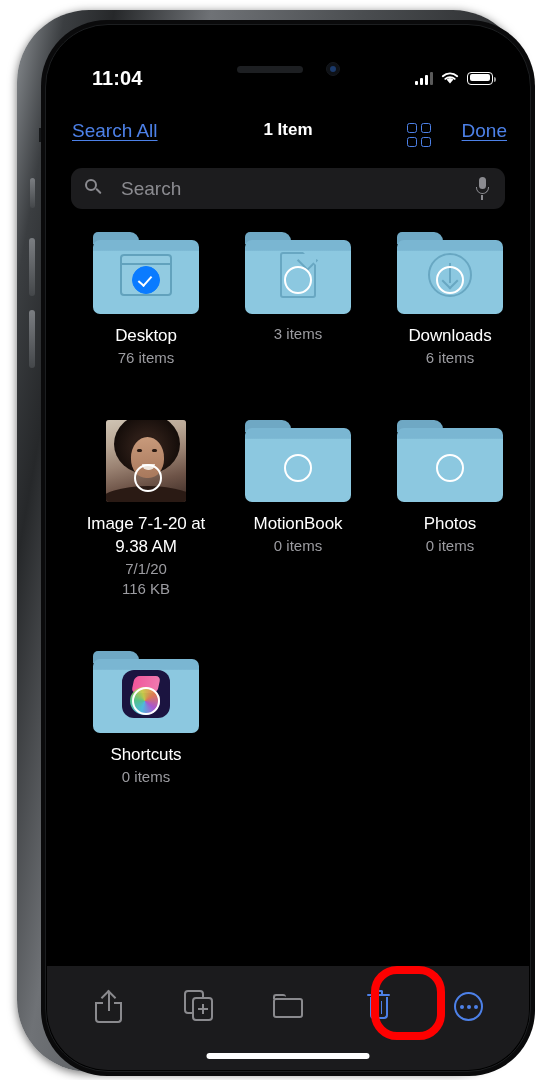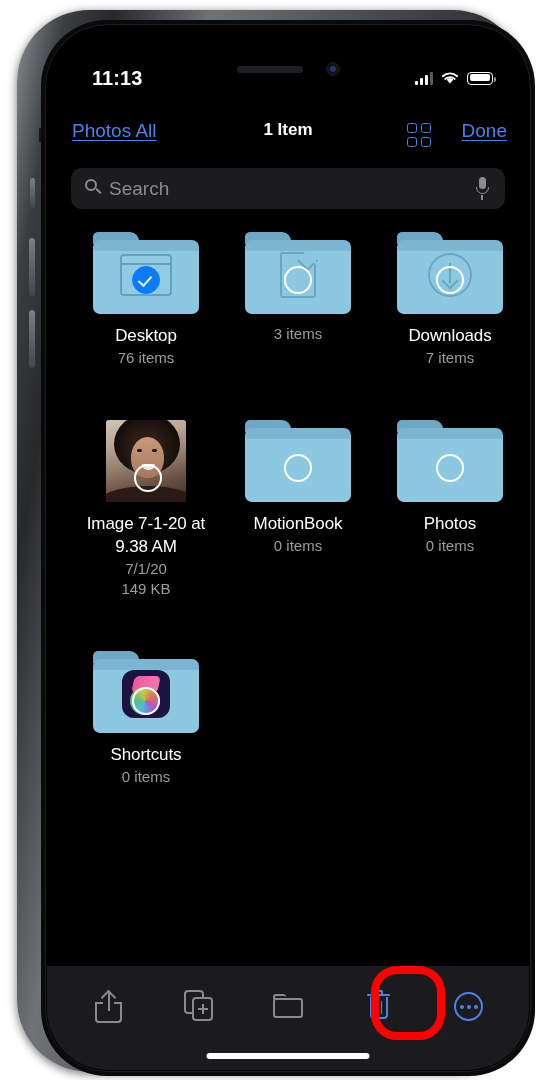--- a/index.html
+++ b/index.html
@@ -243,21 +243,21 @@
   .search-icon b {
     position: absolute;
     left: 10px; top: 11px;
     width: 7px; height: 2px;
     background: #8b8b90;
     transform: rotate(45deg);
     border-radius: 1px;
   }
   .search-placeholder {
     position: absolute;
-    left: 38px; top: 10px;
+    left: 50px; top: 10px;
     color: #8b8b90;
     font-size: 19px;
   }
   .mic-icon {
     position: absolute;
     right: 16px; top: 9px;
     width: 14px; height: 23px;
   }
   .mic-icon i {
     position: absolute;
@@ -634,41 +634,41 @@
 
     <div class="phone-bezel"></div>
     <div class="phone-rim"></div>
 
     <div class="screen">
 
       <div class="island-pill"></div>
       <div class="island-cam"></div>
 
       <div class="statusbar">
-        <div class="status-time">11:13</div>
+        <div class="status-time">11:04</div>
         <div class="status-right">
           <div class="sig-bars">
             <i class="b1"></i>
               <i class="b2"></i>
               <i class="b3"></i>
               <i class="b4"></i>
           </div>
           <svg width="20" height="14" viewBox="0 0 20 14">
             <path d="M10 12.4 L6.6 8.6 a5 5 0 0 1 6.8 0 Z" fill="#fff"></path>
             <path d="M2.8 5.2 a10.6 10.6 0 0 1 14.4 0" stroke="#fff" stroke-width="1.9" fill="none" stroke-linecap="round"></path>
             <path d="M5.3 7.9 a7 7 0 0 1 9.4 0" stroke="#fff" stroke-width="1.9" fill="none" stroke-linecap="round"></path>
           </svg>
           <div class="batt">
               <i></i>
             </div>
         </div>
       </div>
 
       <div class="navbar">
-        <div class="nav-selectall">Photos All</div>
+        <div class="nav-selectall">Search All</div>
         <div class="nav-title">1 Item</div>
         <div class="nav-grid">
           <span></span>
             <span></span>
             <span></span>
             <span></span>
         </div>
         <div class="nav-done">Done</div>
       </div>
 
@@ -718,39 +718,39 @@
               <div class="tab"></div>
                 <div class="body"></div>
             </div>
             <div class="glyph g-dl">
                 <i></i>
                 <b></b>
               </div>
             <div class="sel off onfolder"></div>
           </div>
           <div class="cell-name">Downloads</div>
-          <div class="cell-sub">7 items</div>
+          <div class="cell-sub">6 items</div>
         </div>
 
         <div class="cell rowgap">
           <div class="thumbwrap">
             <div class="photo">
               <div class="bg-sky"></div>
               <div class="hair"></div>
               <div class="face"></div>
               <div class="eye-l"></div>
               <div class="eye-r"></div>
               <div class="mouth"></div>
               <div class="shoulder"></div>
             </div>
             <div class="sel off onphoto"></div>
           </div>
           <div class="cell-name">Image 7-1-20 at 9.38 AM</div>
           <div class="cell-sub">7/1/20</div>
-          <div class="cell-sub2">149 KB</div>
+          <div class="cell-sub2">116 KB</div>
         </div>
 
         <div class="cell rowgap">
           <div class="thumbwrap">
             <div class="folder">
               <div class="tab"></div>
                 <div class="body"></div>
             </div>
             <div class="sel off onfolder"></div>
           </div>

